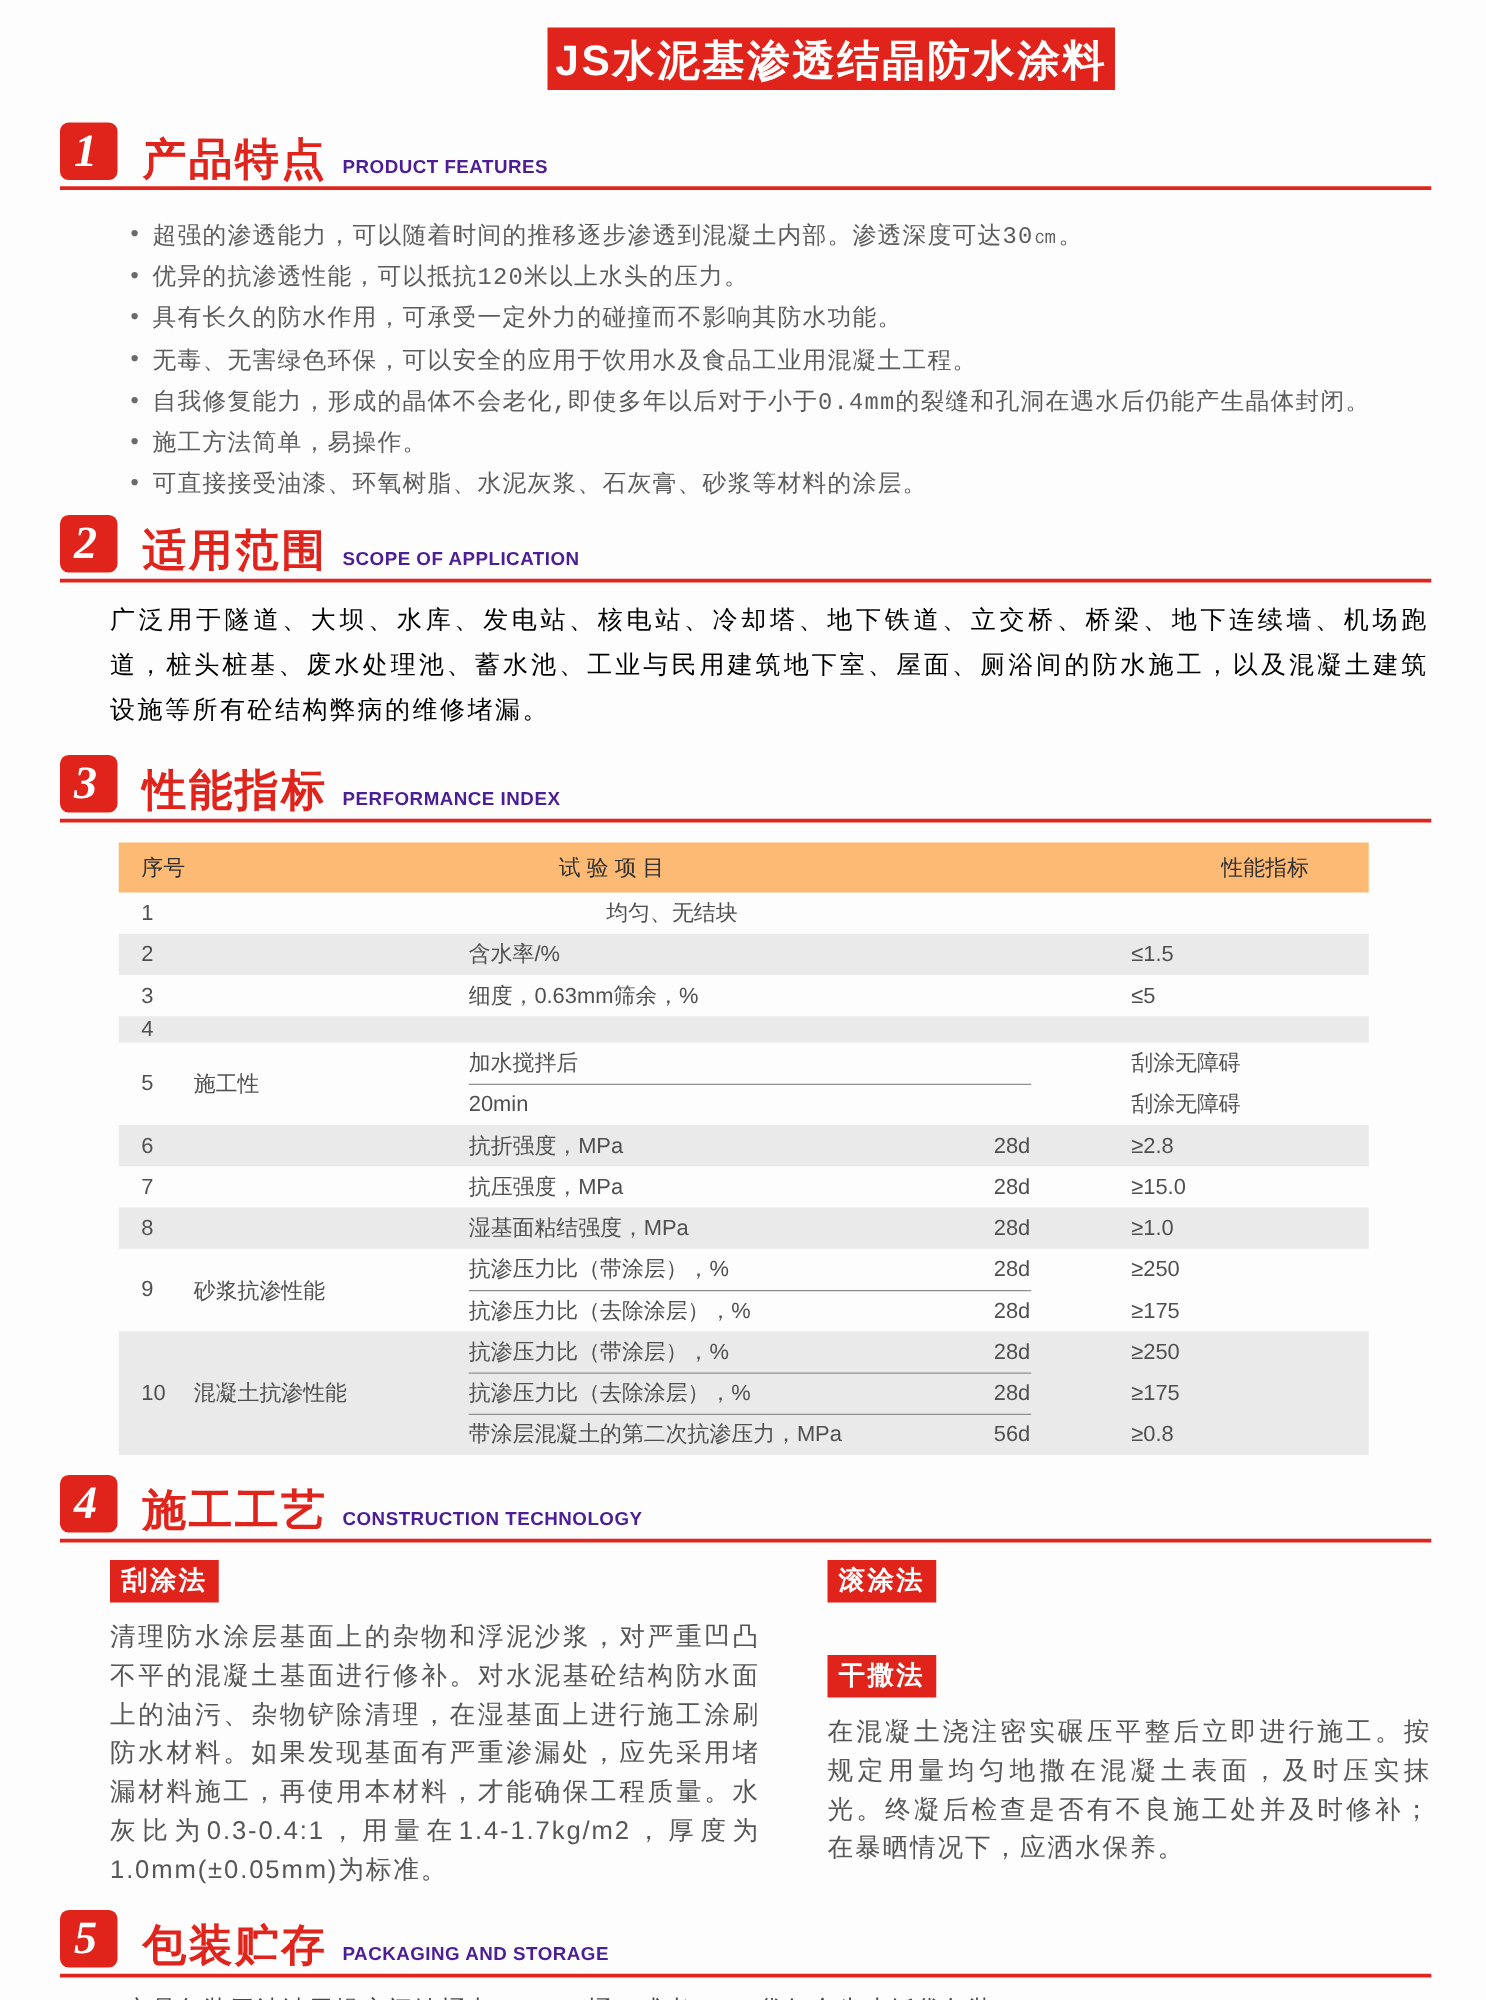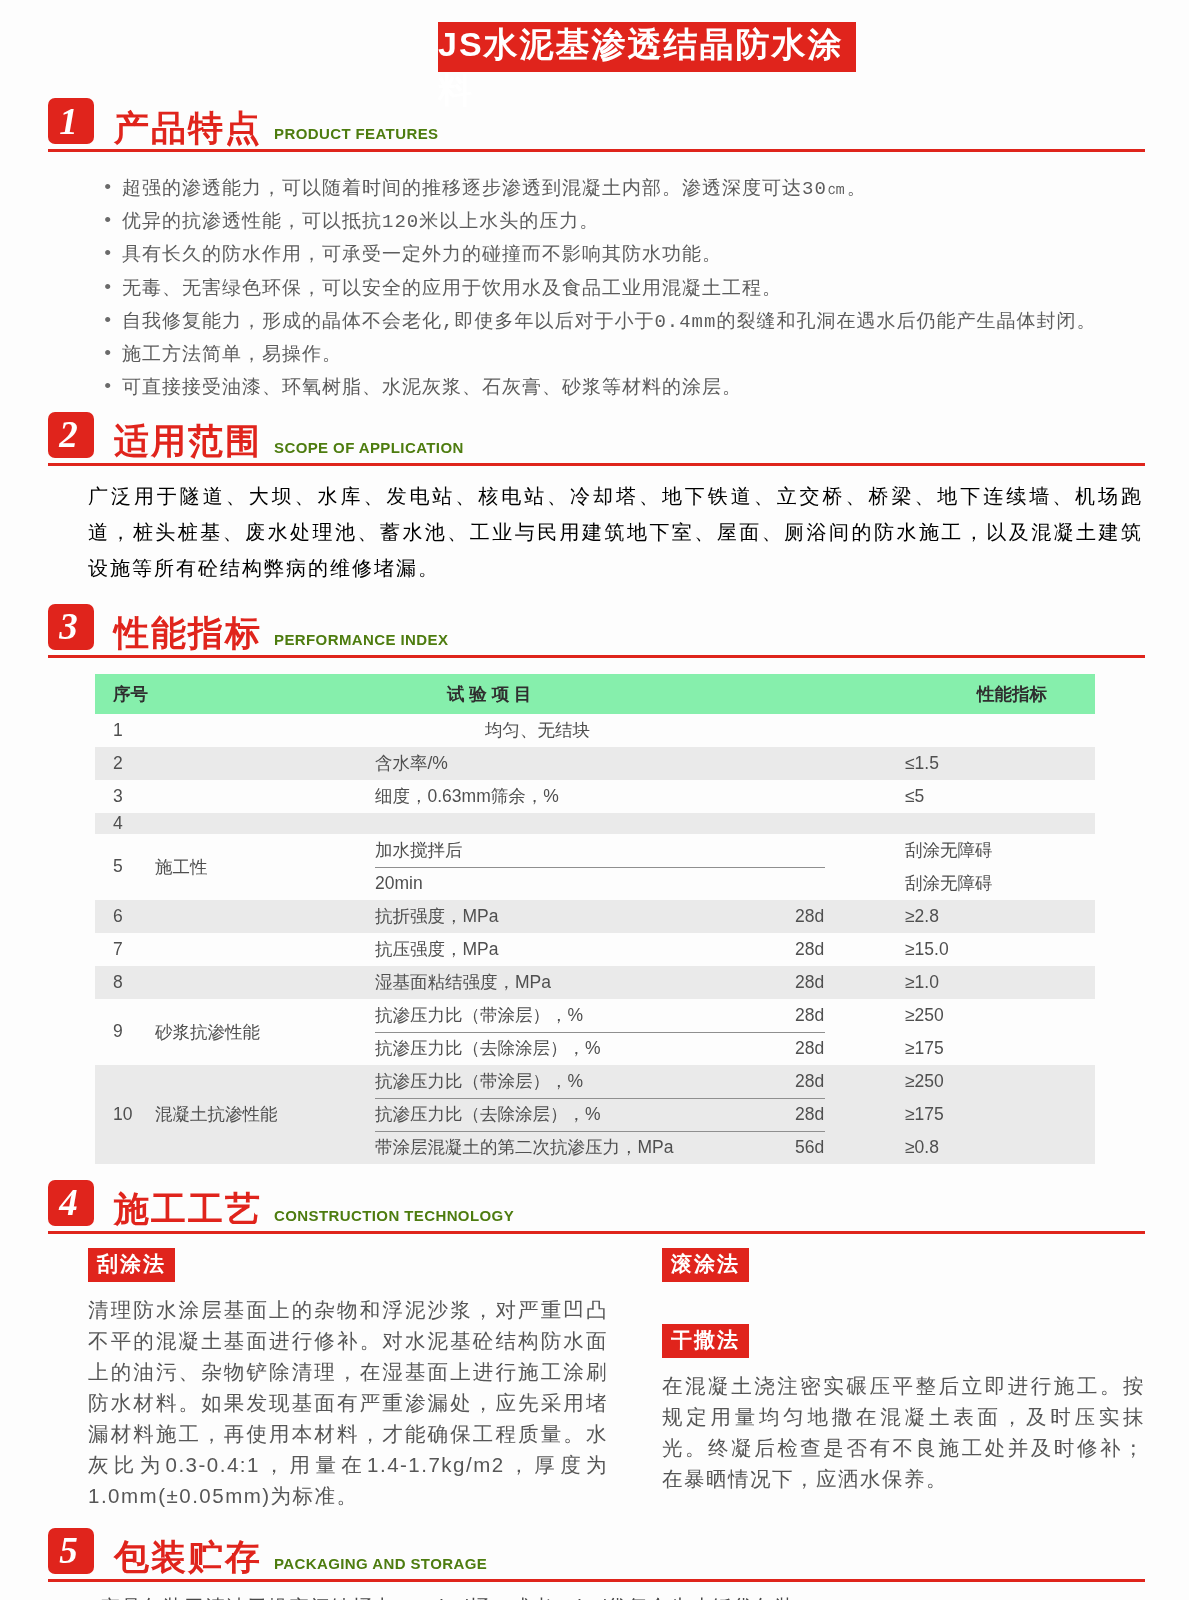--- a/index.html
+++ b/index.html
@@ -9,24 +9,24 @@
     position: relative;
     width: 1189px; height: 1600px;
     margin: 0 auto;
     background: #fdfdfd;
     overflow: hidden;
     color: #555;
   }
   
   .title-banner {
     margin: 22px 0 0 438px;
-    width: 418px; height: 50px;
+    width: 454px; height: 50px;
     background: #e0241c;
     color: #fff;
-    display: flex; align-items: flex-start; justify-content: center;
+    display: flex; align-items: flex-end; justify-content: center;
     font-size: 34px; font-weight: bold; letter-spacing: 2px;
   }
   
   .sec-header {
     display: flex; align-items: flex-end;
     margin: 0 44px 0 48px;
     border-bottom: 3px solid #df251c;
     padding-bottom: 5px;
     height: 54px;
   }
@@ -37,21 +37,21 @@
     font-family: "Liberation Serif", serif;
     font-size: 37px; font-weight: bold; font-style: italic;
     display: flex; align-items: center; justify-content: center;
     padding-right: 5px;
   }
   .sec-title {
     font-size: 35px; font-weight: bold; color: #e0241c;
     margin-left: 20px; letter-spacing: 2px; line-height: 0.95;
   }
   .sec-sub {
-    font-size: 15px; font-weight: bold; color: #4d7c0f;
+    font-size: 15px; font-weight: bold; color: #4c1d95;
     margin-left: 12px; letter-spacing: 0.4px; padding-bottom: 2px;
     white-space: nowrap;
   }
   .mt26 { margin-top: 26px; }
   .mt10 { margin-top: 10px; }
   .mt18 { margin-top: 18px; }
   .mt16h { margin-top: 16px; }
   
   .features {
     list-style: none;
@@ -77,22 +77,22 @@
     line-height: 1.8; letter-spacing: 2px;
     text-align: justify;
   }
   
   .ptable {
     margin: 16px 0 0 95px;
     width: 1000px;
     font-size: 17.5px; color: #4f4f4f;
   }
   .thead {
-    background: #86efac;
-    font-weight: bold; color: #2f2f2f;
+    background: #fdba74;
+    font-weight: normal; color: #2f2f2f;
     display: flex; height: 40px; gap: 36px;
   }
   .trow { display: flex; }
   .trow.shade { background: #eaeaea; }
   .tno { width: 60px; padding-left: 18px; display: flex; align-items: center; }
   .tgroup { width: 220px; display: flex; align-items: center; }
   .tsubs { flex: 1; display: flex; flex-direction: column; }
   .tsub { display: flex; height: 33px; position: relative; }
   .tsub + .tsub::before {
     content: "";

